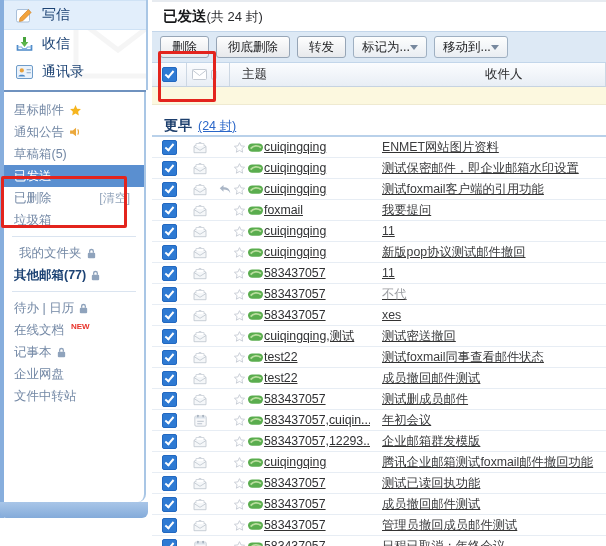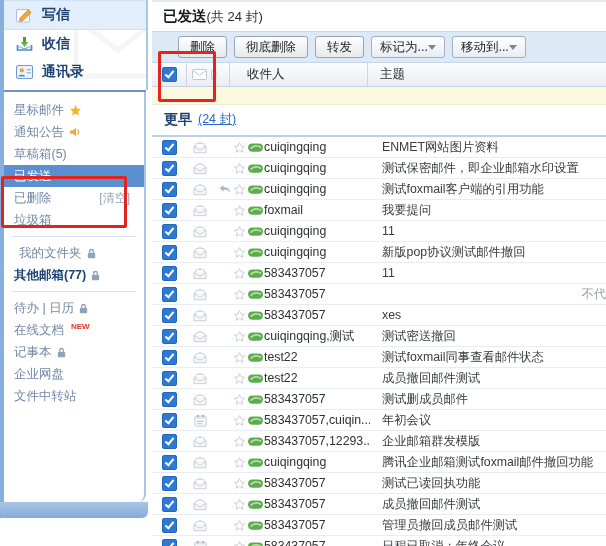--- a/index.html
+++ b/index.html
@@ -8,21 +8,21 @@
   #app{position:absolute;left:0;top:0;width:606px;height:546px;background:#fff;}
 
   
   .side-strip{position:absolute;left:0;top:0;width:4px;height:518px;background:#87aedd;}
   .side-bottombar{position:absolute;left:0;top:502px;width:148px;height:16px;
                   background:linear-gradient(#a9c6e8,#84abda);border-radius:0 0 6px 6px;}
   .side-top{position:absolute;left:4px;top:0;width:142px;height:90px;background:#fff;
             border-right:2px solid #a9c6e5;overflow:hidden;}
   .side-top .watermark{position:absolute;right:-18px;top:4px;opacity:.55;}
   .action-row{position:relative;height:28px;display:flex;align-items:center;gap:9px;
-              padding-left:12px;font-size:14px;font-weight:bold;color:#1d4374;cursor:pointer;}
+              padding-left:12px;font-size:14px;font-weight:normal;color:#1d4374;cursor:pointer;}
   .action-row.hl{background:#e2eefb;border-top:1px solid #cfe2f5;border-bottom:1px solid #cfe2f5;}
   .side-sep{position:absolute;left:4px;top:90px;width:142px;height:2px;background:#6f92bf;}
   .side-folders{position:absolute;left:4px;top:92px;width:142px;height:410px;background:#fff;
                 border-right:2px solid #a9c6e5;border-radius:0 0 8px 0;padding-top:7px;box-sizing:border-box;}
   .fold-item{height:22px;display:flex;align-items:center;gap:5px;padding:0 14px 0 10px;
              font-size:12.5px;color:#7388a5;cursor:pointer;white-space:nowrap;}
   .fold-item.bold{color:#1d4374;font-weight:bold;}
   .fold-item.sel{background:#5a8fd0;color:#fff;}
   .fold-item.indent{padding-left:15px;}
   .fold-item .spacer{flex:1;}
@@ -30,52 +30,52 @@
   .fold-divider{height:1px;background:#dae4f0;margin:5px 8px;}
   .new-badge{color:#e8332a;font-size:8px;font-weight:bold;vertical-align:super;margin-left:2px;transform:translateY(-4px);}
 
   
   .main{position:absolute;left:152px;top:0;width:454px;height:546px;border-top:2px solid #e7ebf0;box-sizing:border-box;background:#fff;}
   .main-divider{position:absolute;left:148px;top:0;width:4px;height:546px;background:#fff;}
   .title-bar{height:24px;padding:5px 0 0 11px;}
   .m-title{font-size:14.5px;font-weight:bold;color:#17181a;}
   .m-title-suffix{font-size:13px;color:#2a2b2e;text-align:right;}
   .m-toolbar{height:30px;background:#dde9f5;border-top:1px solid #c3d6ea;border-bottom:1px solid #c3d6ea;
-             display:flex;align-items:center;gap:7px;padding-left:26px;}
+             display:flex;align-items:center;gap:7px;padding-left:8px;}
   .btn{height:22px;padding:0 11px;font-size:12.5px;color:#1c1d1f;background:linear-gradient(#fefefe,#e7e9ec);
        border:1px solid #96a5b6;border-radius:3px;display:flex;align-items:center;cursor:pointer;box-sizing:border-box;}
   .dropdown{height:22px;padding:0 8px;font-size:12.5px;color:#1c1d1f;background:linear-gradient(#fdfefe,#e9edf2);
        border:1px solid #9fb0c2;border-radius:3px;display:flex;align-items:center;gap:0;cursor:pointer;box-sizing:border-box;}
   .chev{width:0;height:0;border:4px solid transparent;border-top:5px solid #77889e;margin-top:5px;}
 
   .m-thead{height:23px;background:linear-gradient(#fbfcfe,#e8eef5);border-bottom:1px solid #c6d3e1;
            display:flex;align-items:center;font-size:12.5px;color:#2e2f31;}
   .th{height:100%;display:flex;align-items:center;box-sizing:border-box;}
   .th-cb{width:35px;justify-content:center;border-right:1px solid #ccd7e3;}
   .th-icons{width:43px;gap:3px;padding-left:5px;border-right:1px solid #ccd7e3;}
   .th-recip{width:138px;padding-left:17px;border-right:1px solid #ccd7e3;}
   .th-subj{flex:1;padding-left:12px;}
 
   .notice-strip{height:17px;background:#fcf8df;border-bottom:1px solid #efead1;}
-  .group-head{height:24px;margin-top:6px;padding-left:12px;display:flex;align-items:flex-start;gap:6px;
+  .group-head{height:24px;margin-top:6px;padding-left:12px;display:flex;align-items:flex-end;gap:6px;
               border-bottom:2px solid #b9d1ea;}
   .group-label{font-size:14px;font-weight:bold;color:#1d3f6d;}
   .group-link{font-size:12.5px;color:#2a66c8;text-decoration:underline;cursor:pointer;}
 
   .rows{}
   .row{height:21px;display:flex;align-items:center;border-bottom:1px solid #e7edf4;
-       font-size:12.3px;color:#333;cursor:pointer;box-sizing:border-box;}
+       font-size:12.3px;color:#333;cursor:pointer;box-sizing:border-box;text-decoration:underline;}
   .r-cb{width:35px;display:flex;justify-content:center;}
   .r-env{width:26px;display:flex;justify-content:center;}
   .r-reply{width:18px;display:flex;justify-content:flex-end;}
   .r-star{width:16px;display:flex;justify-content:center;}
   .r-green{width:17px;display:flex;justify-content:center;}
   .r-sender{width:106px;overflow:hidden;white-space:nowrap;color:#303133;}
   .r-subj{flex:1;padding-left:12px;overflow:hidden;white-space:nowrap;color:#3a3b3d;}
-  .r-subj.muted{color:#9a9da1;text-align:right;}
+  .r-subj.muted{color:#9a9da1;}
 
   .cb{width:13px;height:13px;background:#2e7ad3;border:1px solid #2268c0;border-radius:2px;position:relative;cursor:pointer;}
   .cb::after{content:"";position:absolute;left:4px;top:1px;width:3px;height:7px;
              border:solid #fff;border-width:0 2px 2px 0;transform:rotate(40deg);}
 
   .anno{position:absolute;border:3px solid #e3241d;border-radius:2px;z-index:50;pointer-events:none;}
   #anno-sidebar{left:1px;top:176px;width:120px;height:46px;}
   #anno-checkbox{left:158px;top:51px;width:52px;height:45px;}
 
   svg{display:block;}
@@ -244,22 +244,22 @@
             <rect x="0.5" y="0.5" width="14" height="10" rx="1" fill="#fff" stroke="#c2c9d2"></rect>
             <path d="M0.5 1 L7.5 6.5 L14.5 1" fill="none" stroke="#c2c9d2"></path>
           </svg>
         </span>
         <span>
           <svg width="8" height="13" viewBox="0 0 10 16">
             <path d="M7.5 3.5v8a2.8 2.8 0 01-5.6 0v-7a1.8 1.8 0 013.6 0v6.2" fill="none" stroke="#c2c9d2" stroke-width="1.3"></path>
           </svg>
         </span>
       </div>
+      <div class="th th-subj">主题</div>
       <div class="th th-recip">收件人</div>
-      <div class="th th-subj">主题</div>
     </div>
 
     <div class="notice-strip"></div>
 
     <div class="group-head">
       <span class="group-label">更早</span>
       <span class="group-link">(24 封)</span>
     </div>
 
     <div class="rows" id="mail-rows">

